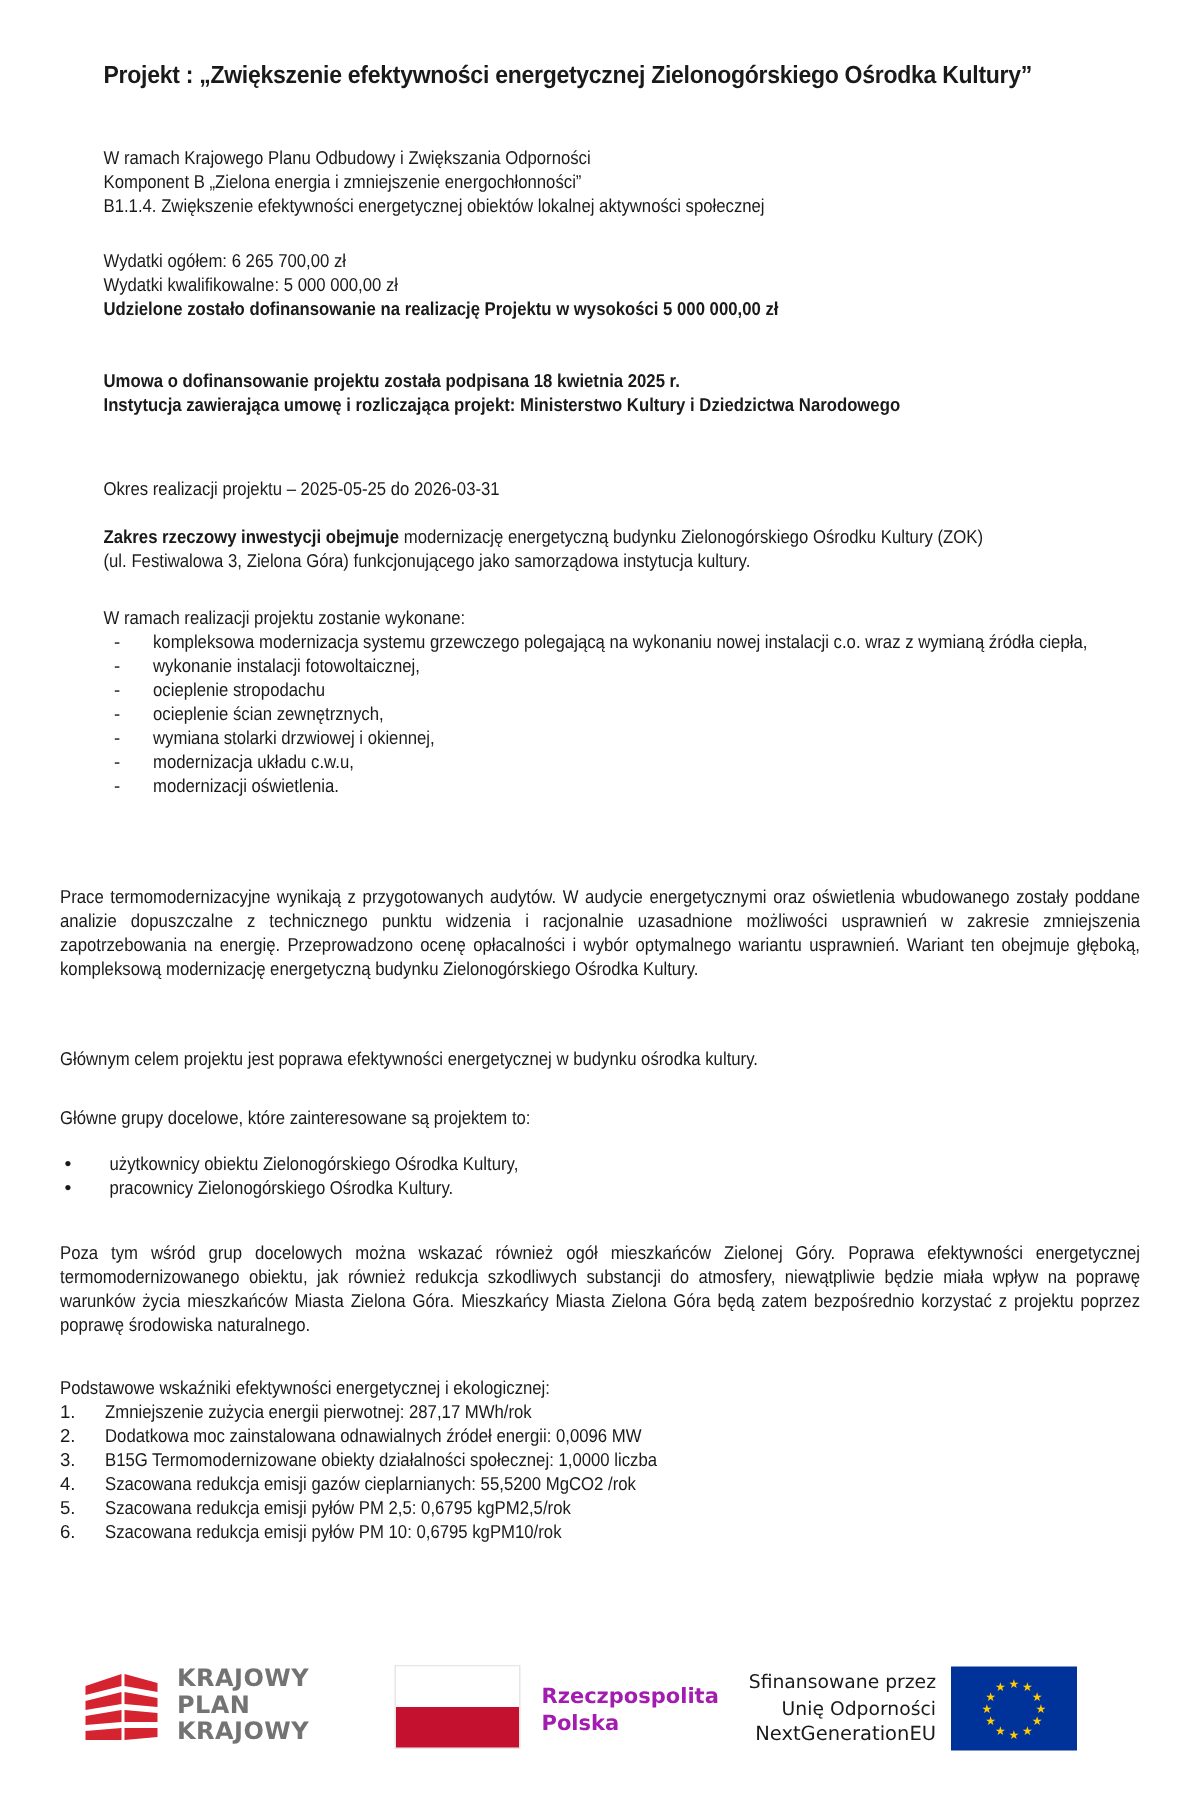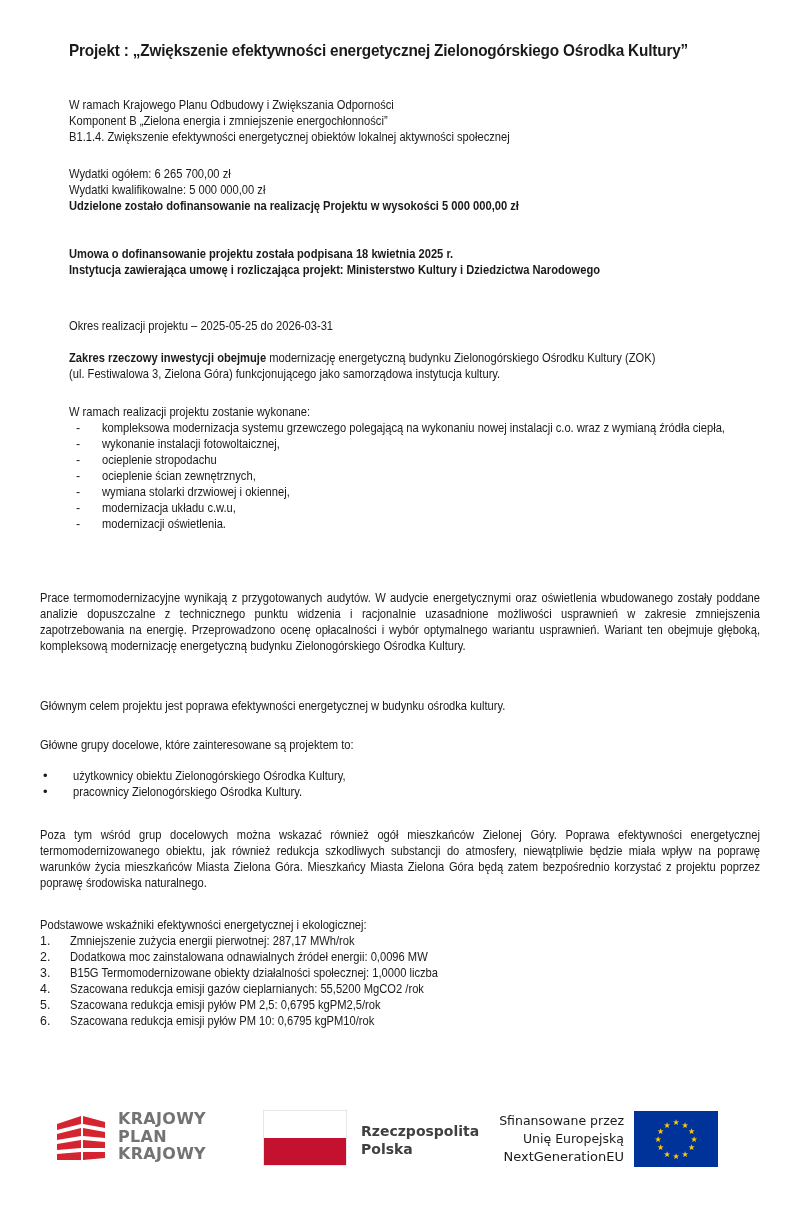--- a/index.html
+++ b/index.html
@@ -27,21 +27,21 @@
   .num-list li .mark { position: absolute; left: 0; top: 0; }
   .num-list li { padding-left: 30px; }
   .sq { display: inline-block; transform: scaleX(0.9); transform-origin: left center; white-space: nowrap; }
   .footer { position: absolute; left: 0; top: 1100px; width: 800px; height: 80px; }
   .kpo-logo { position: absolute; left: 55px; top: 8px; width: 190px; height: 62px; }
   .kpo-text { position: absolute; left: 63px; top: 2px; color: #737373; font-weight: bold; font-family: "DejaVu Sans", sans-serif; font-size: 16px; line-height: 17.5px; letter-spacing: 0.3px; }
   .rp-logo { position: absolute; left: 263px; top: 10px; width: 220px; height: 58px; }
   .flag { position: absolute; left: 0; top: 0; width: 84px; height: 56px; border: 1px solid #e6e6e6; box-sizing: border-box; }
   .flag .w { height: 50%; background: #ffffff; }
   .flag .r { height: 50%; background: #c4112f; }
-  .rp-text { position: absolute; left: 98px; top: 12px; font-family: "DejaVu Sans", sans-serif; font-size: 14px; line-height: 18px; color: #404040; font-weight: 600; }
+  .rp-text { position: absolute; left: 98px; top: 12px; font-family: "DejaVu Sans", sans-serif; font-size: 14px; line-height: 18px; color: #a21caf; font-weight: 600; }
   .eu-logo { position: absolute; left: 486px; top: 10px; width: 240px; height: 58px; }
   .eu-text { position: absolute; right: 102px; top: 2px; text-align: right; font-family: "DejaVu Sans", sans-serif; font-size: 12.5px; line-height: 18px; color: #1a1a1a; white-space: nowrap; }
   .eu-text .strong { font-weight: normal; font-size: 13px; }
   .eu-flag { position: absolute; right: 8px; top: 1px; width: 84px; height: 56px; background: #003399; }
 </style>
 </head>
 <body>
 
 <div class="page">
 
@@ -145,21 +145,21 @@
         </div>
       <div class="rp-text">
         <div>Rzeczpospolita</div>
         <div>Polska</div>
       </div>
     </div>
 
     <div class="eu-logo">
       <div class="eu-text">
         <div>Sfinansowane przez</div>
-        <div>Unię Europejską</div>
+        <div>Unię Odporności</div>
         <div class="strong">NextGenerationEU</div>
       </div>
       <div class="eu-flag">
         <svg width="84" height="56" viewBox="0 0 84 56">
           <g fill="#ffcc00" font-size="8" text-anchor="middle" font-family="DejaVu Sans, sans-serif">
             <text x="42" y="14">★</text>
             <text x="51" y="16.5">★</text>
             <text x="57.5" y="23">★</text>
             <text x="60" y="31">★</text>
             <text x="57.5" y="39">★</text>

